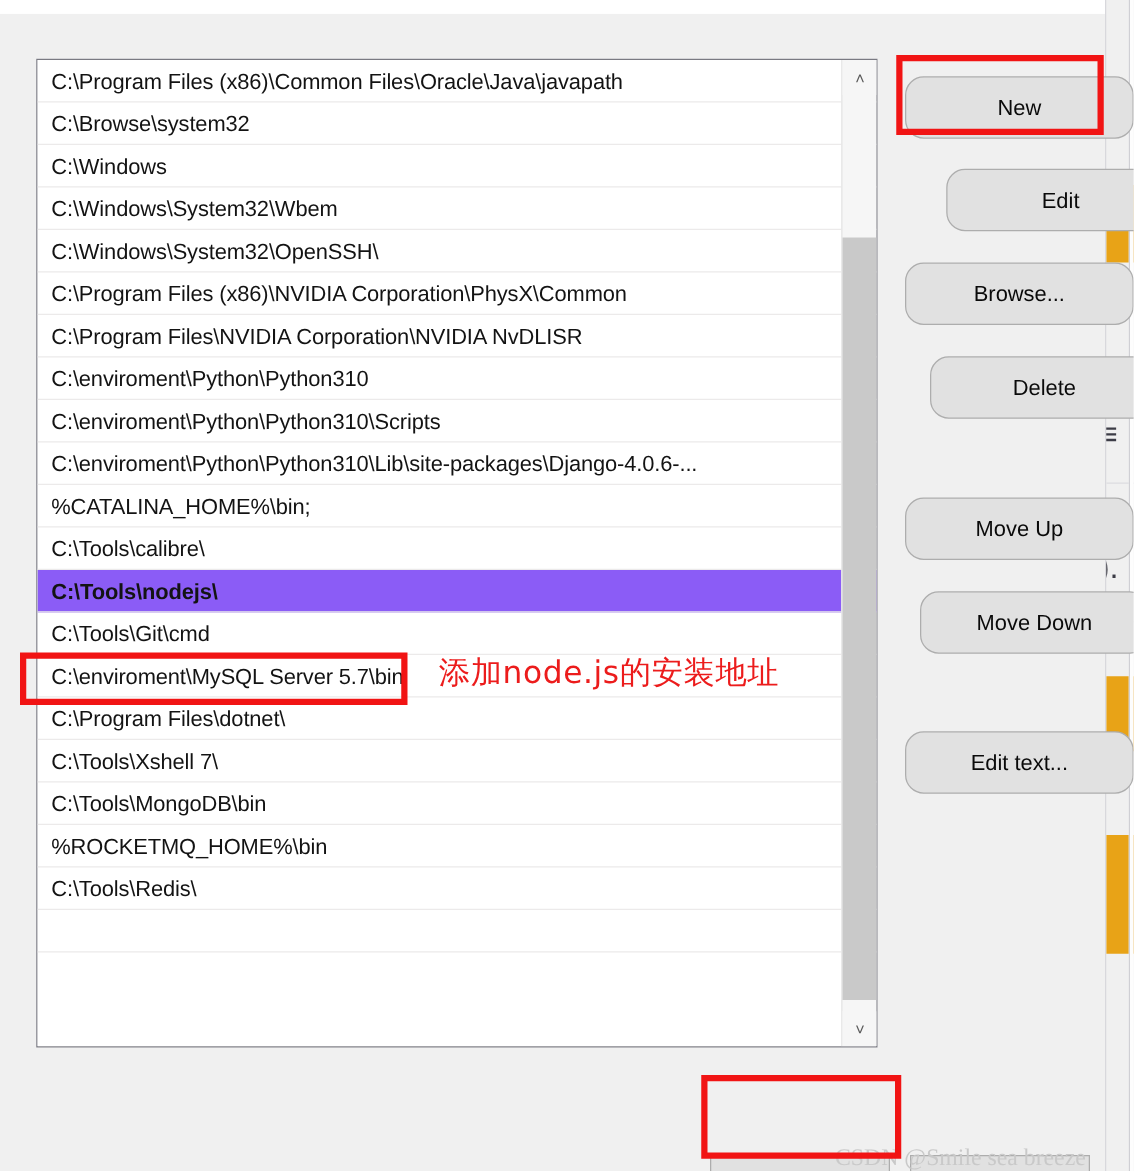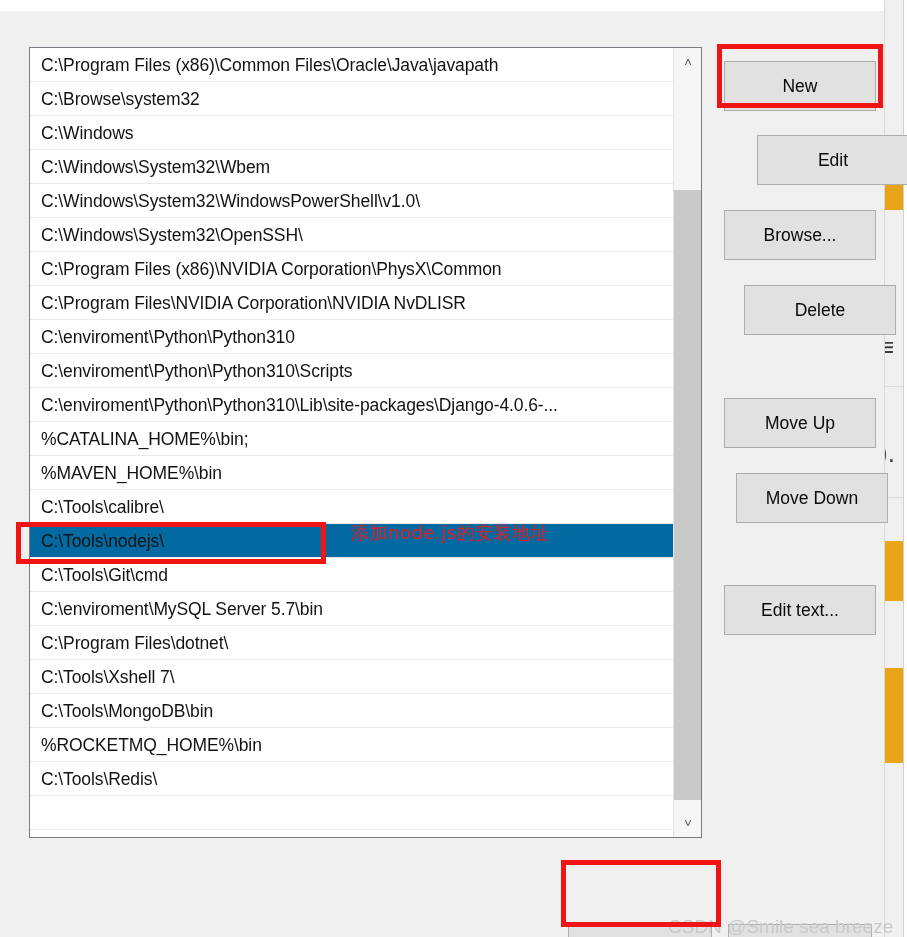--- a/index.html
+++ b/index.html
@@ -95,21 +95,22 @@
     line-height: 34px;
     padding-left: 11px;
     font-size: 17.5px;
     color: #131313;
     white-space: nowrap;
     overflow: hidden;
     border-bottom: 1px solid #eceaea;
     letter-spacing: -0.1px;
   }
   .list-row.selected {
-    background: #0369a1;
+    background: #8b5cf6;
+    font-weight: bold;
   }
 
   
   .scrollbar {
     position: absolute;
     top: 0; right: 0;
     width: 28px; height: 789px;
     background: #f6f6f6;
     border-left: 1px solid #e4e4e4;
   }
@@ -139,22 +140,23 @@
     border: 1px solid #adadad;
     color: #0a0a0a;
     font-size: 17.5px;
     display: flex;
     align-items: center;
     justify-content: center;
     font-family: "Liberation Sans", sans-serif;
   }
   .side-btn {
     left: 724px;
-    width: 152px;
+    width: 183px;
     height: 50px;
+    border-radius: 15px;
   }
   #btn-new       { top: 50px; }
   #btn-edit      { top: 124px; margin-left: 33px; }
   #btn-browse    { top: 199px; }
   #btn-delete    { top: 274px; margin-left: 20px; }
   #btn-moveup    { top: 387px; }
   #btn-movedown  { top: 462px; margin-left: 12px; }
   #btn-edittext  { top: 574px; }
 
   
@@ -175,34 +177,34 @@
   }
   #redbox-new    { top: 44px;  left: 717px; width: 166px; height: 64px; }
   #redbox-row    { top: 522px; left: 16px;  width: 310px; height: 42px; }
   #redbox-ok     { top: 860px; left: 561px; width: 160px; height: 67px; }
 
   
   .annotation {
     position: absolute;
     top: 521px; left: 351px;
     color: #ec1c1c;
-    font-size: 18px;
+    font-size: 25px;
     font-family: "DejaVu Sans", "Liberation Sans", sans-serif;
     white-space: nowrap;
     letter-spacing: 0.5px;
   }
 
   
   .watermark {
     position: absolute;
     top: 905px; left: 668px;
     color: #c9c9c9;
     font-size: 19px;
     white-space: nowrap;
-    font-family: Liberation Sans, sans-serif;
+    font-family: Liberation Serif, serif;
   }
 </style>
 </head>
 <body>
 
 <div id="screen">
 
   <div class="bg-window">
     <div class="bg-strip s1"></div>
     <div class="bg-line l1"></div>
@@ -216,29 +218,27 @@
 
   <div class="dialog">
     <div class="dialog-topline"></div>
 
     <div class="listbox">
       <div class="list-area" id="list-area">
           <div class="list-row">C:\Program Files (x86)\Common Files\Oracle\Java\javapath</div>
           <div class="list-row">C:\Browse\system32</div>
           <div class="list-row">C:\Windows</div>
           <div class="list-row">C:\Windows\System32\Wbem</div>
-          <div class="list-row">C:\Windows\System32\WindowsPowerShell\v1.0\</div>
           <div class="list-row">C:\Windows\System32\OpenSSH\</div>
           <div class="list-row">C:\Program Files (x86)\NVIDIA Corporation\PhysX\Common</div>
           <div class="list-row">C:\Program Files\NVIDIA Corporation\NVIDIA NvDLISR</div>
           <div class="list-row">C:\enviroment\Python\Python310</div>
           <div class="list-row">C:\enviroment\Python\Python310\Scripts</div>
           <div class="list-row">C:\enviroment\Python\Python310\Lib\site-packages\Django-4.0.6-...</div>
           <div class="list-row">%CATALINA_HOME%\bin;</div>
-          <div class="list-row">%MAVEN_HOME%\bin</div>
           <div class="list-row">C:\Tools\calibre\</div>
           <div class="list-row selected">C:\Tools\nodejs\</div>
           <div class="list-row">C:\Tools\Git\cmd</div>
           <div class="list-row">C:\enviroment\MySQL Server 5.7\bin</div>
           <div class="list-row">C:\Program Files\dotnet\</div>
           <div class="list-row">C:\Tools\Xshell 7\</div>
           <div class="list-row">C:\Tools\MongoDB\bin</div>
           <div class="list-row">%ROCKETMQ_HOME%\bin</div>
           <div class="list-row">C:\Tools\Redis\</div>
           <div class="list-row"></div>

